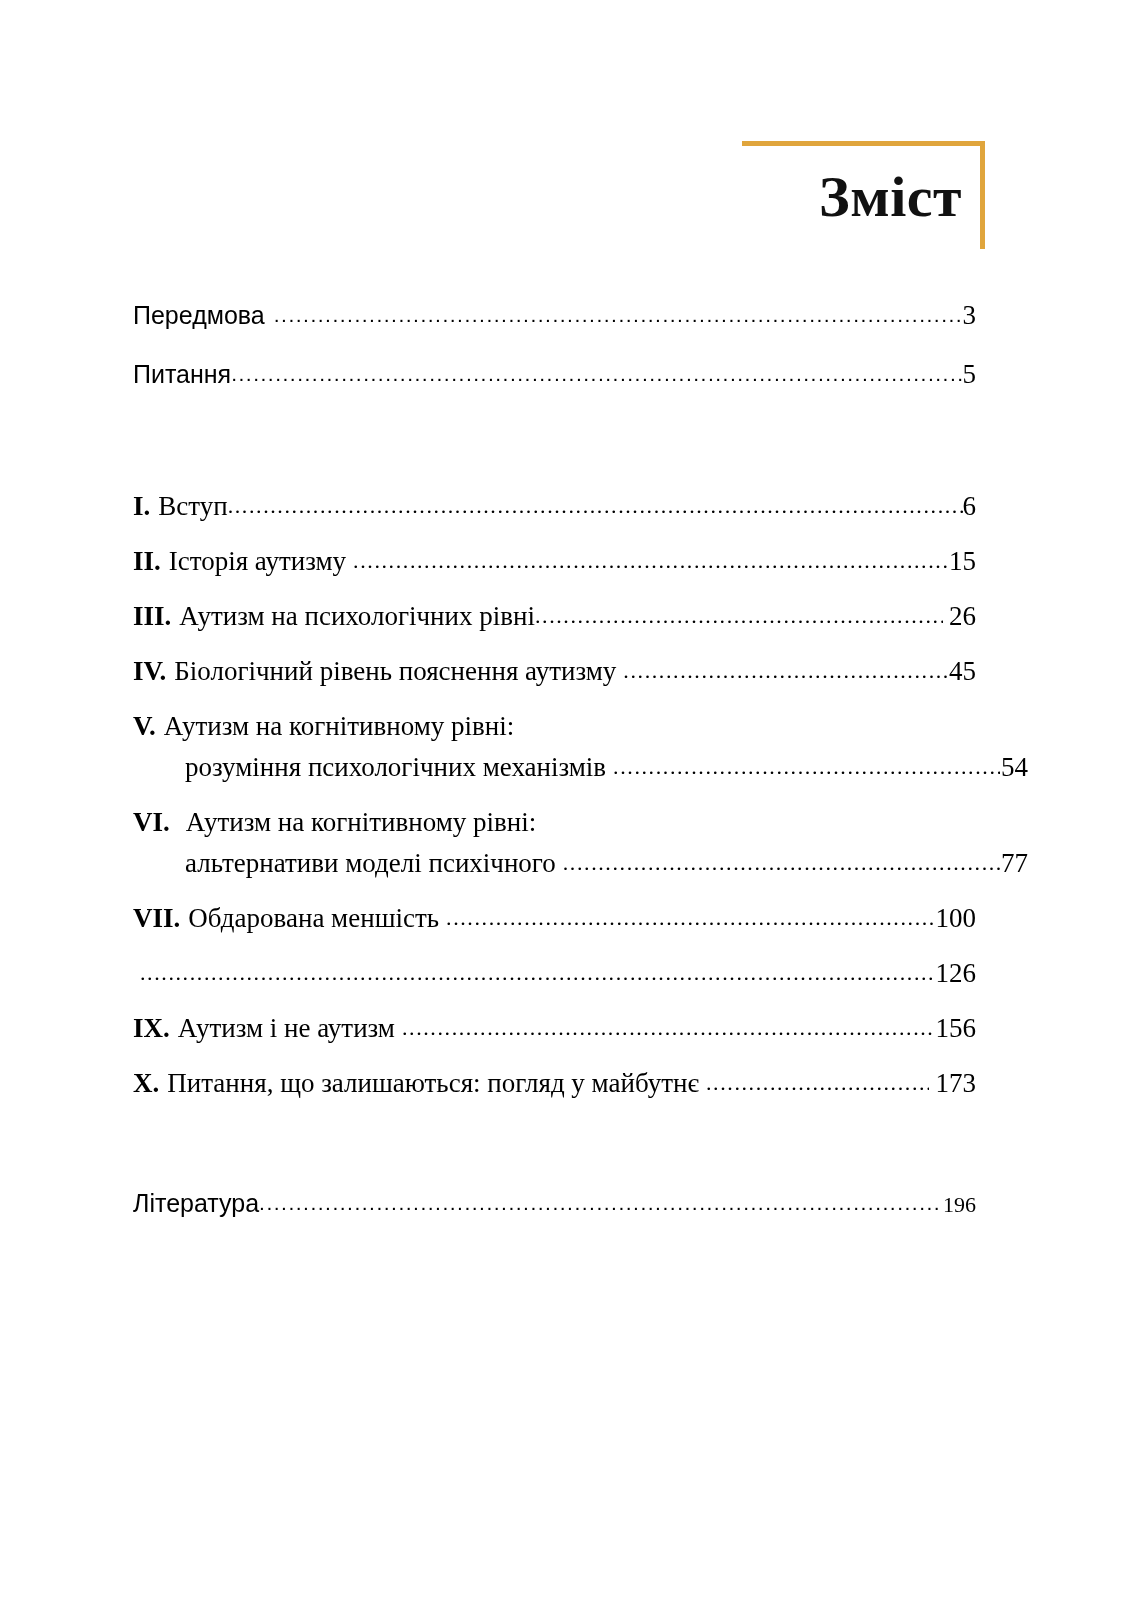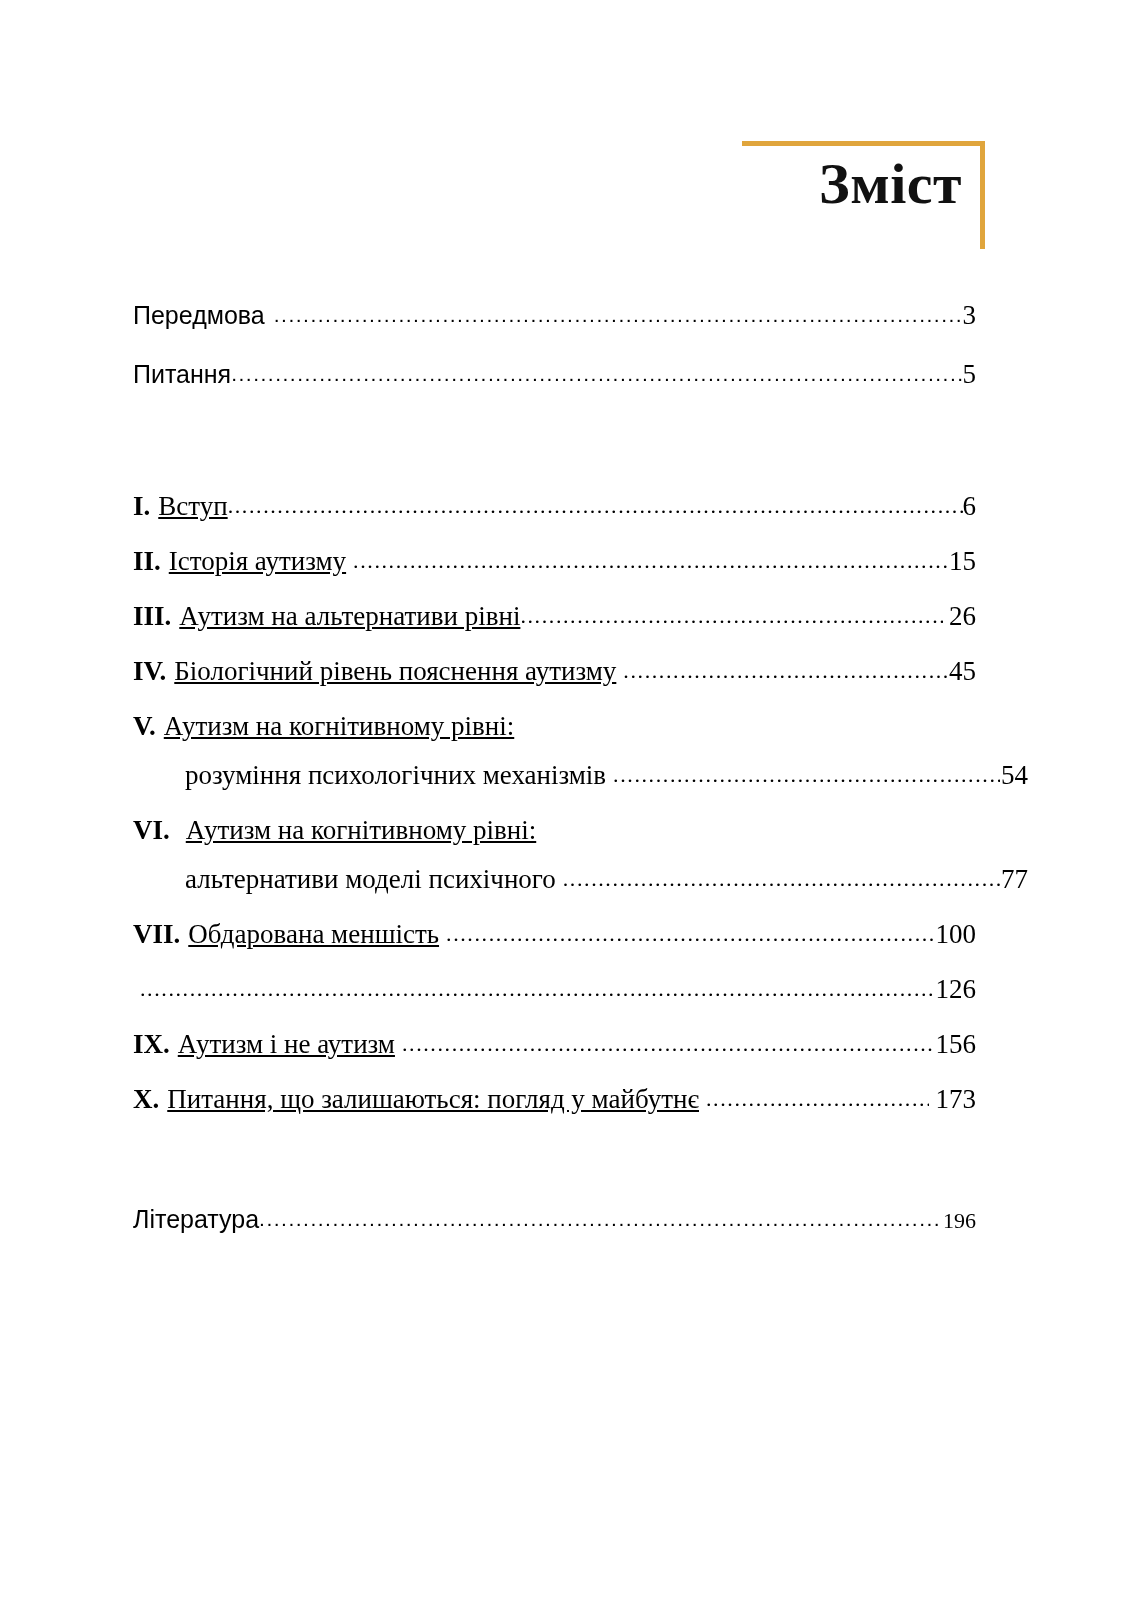--- a/index.html
+++ b/index.html
@@ -32,21 +32,21 @@
     top: 141px;
     width: 243px;
     height: 108px;
     border-top: 5px solid #e0a53c;
     border-right: 5px solid #e0a53c;
     box-sizing: border-box;
   }
   .title-text {
     position: absolute;
     right: 18px;
-    top: 3px;
+    top: 16px;
     font-family: "Liberation Serif", "DejaVu Serif", serif;
     font-weight: 700;
     font-size: 58px;
     line-height: 70px;
     letter-spacing: 0.5px;
     white-space: nowrap;
     color: #111111;
   }
 
   
@@ -118,40 +118,40 @@
     font-weight: 700;
     white-space: nowrap;
   }
   .chapter .title {
     white-space: nowrap;
   }
   .chapter .num {
     font-size: 27px;
   }
   .chapter .label { display: inline-flex; align-items: baseline; }
-  .chapter .roman + .title { margin-left: 8px; text-decoration: underline; }
+  .chapter .roman + .title { margin-left: 8px; }
   .chapter.wide-roman .roman + .title { margin-left: 16px; }
   .chapter .leader { margin-left: 7px; margin-right: 1px; }
   .chapter.tight-lead .leader { margin-left: 0; margin-right: 0; }
   .chapter.space-num .num { padding-left: 6px; }
 
   
   .chapter.multiline { margin-bottom: 21px; }
   .chapter .line1 {
     display: flex;
     align-items: baseline;
     white-space: nowrap;
   }
   .chapter .line2 {
     display: flex;
     align-items: baseline;
     padding-left: 52px;
     margin-top: 8px;
   }
-  .chapter .line2 .subtitle { white-space: nowrap; flex: 0 0 auto; margin-top: 8px; }
+  .chapter .line2 .subtitle { white-space: nowrap; flex: 0 0 auto; }
   .chapter .line2 .leader { flex: 1 1 auto; }
 
   
   .biblio {
     font-family: "Liberation Sans", "DejaVu Sans", sans-serif;
     font-size: 25px;
     line-height: 30px;
   }
   .biblio .num {
     font-family: "Liberation Serif", "DejaVu Serif", serif;
@@ -198,21 +198,21 @@
         <span class="roman">II.</span>
           <span class="title">Історія аутизму</span>
       </span>
       <span class="leader"></span>
       <span class="num">15</span>
     </div>
 
     <div class="entry chapter tight-lead space-num">
       <span class="label">
         <span class="roman">III.</span>
-          <span class="title">Аутизм на альтернативи рівні</span>
+          <span class="title">Аутизм на психологічних рівні</span>
       </span>
       <span class="leader"></span>
       <span class="num">26</span>
     </div>
 
     <div class="entry chapter">
       <span class="label">
         <span class="roman">IV.</span>
           <span class="title">Біологічний рівень пояснення аутизму</span>
       </span>

